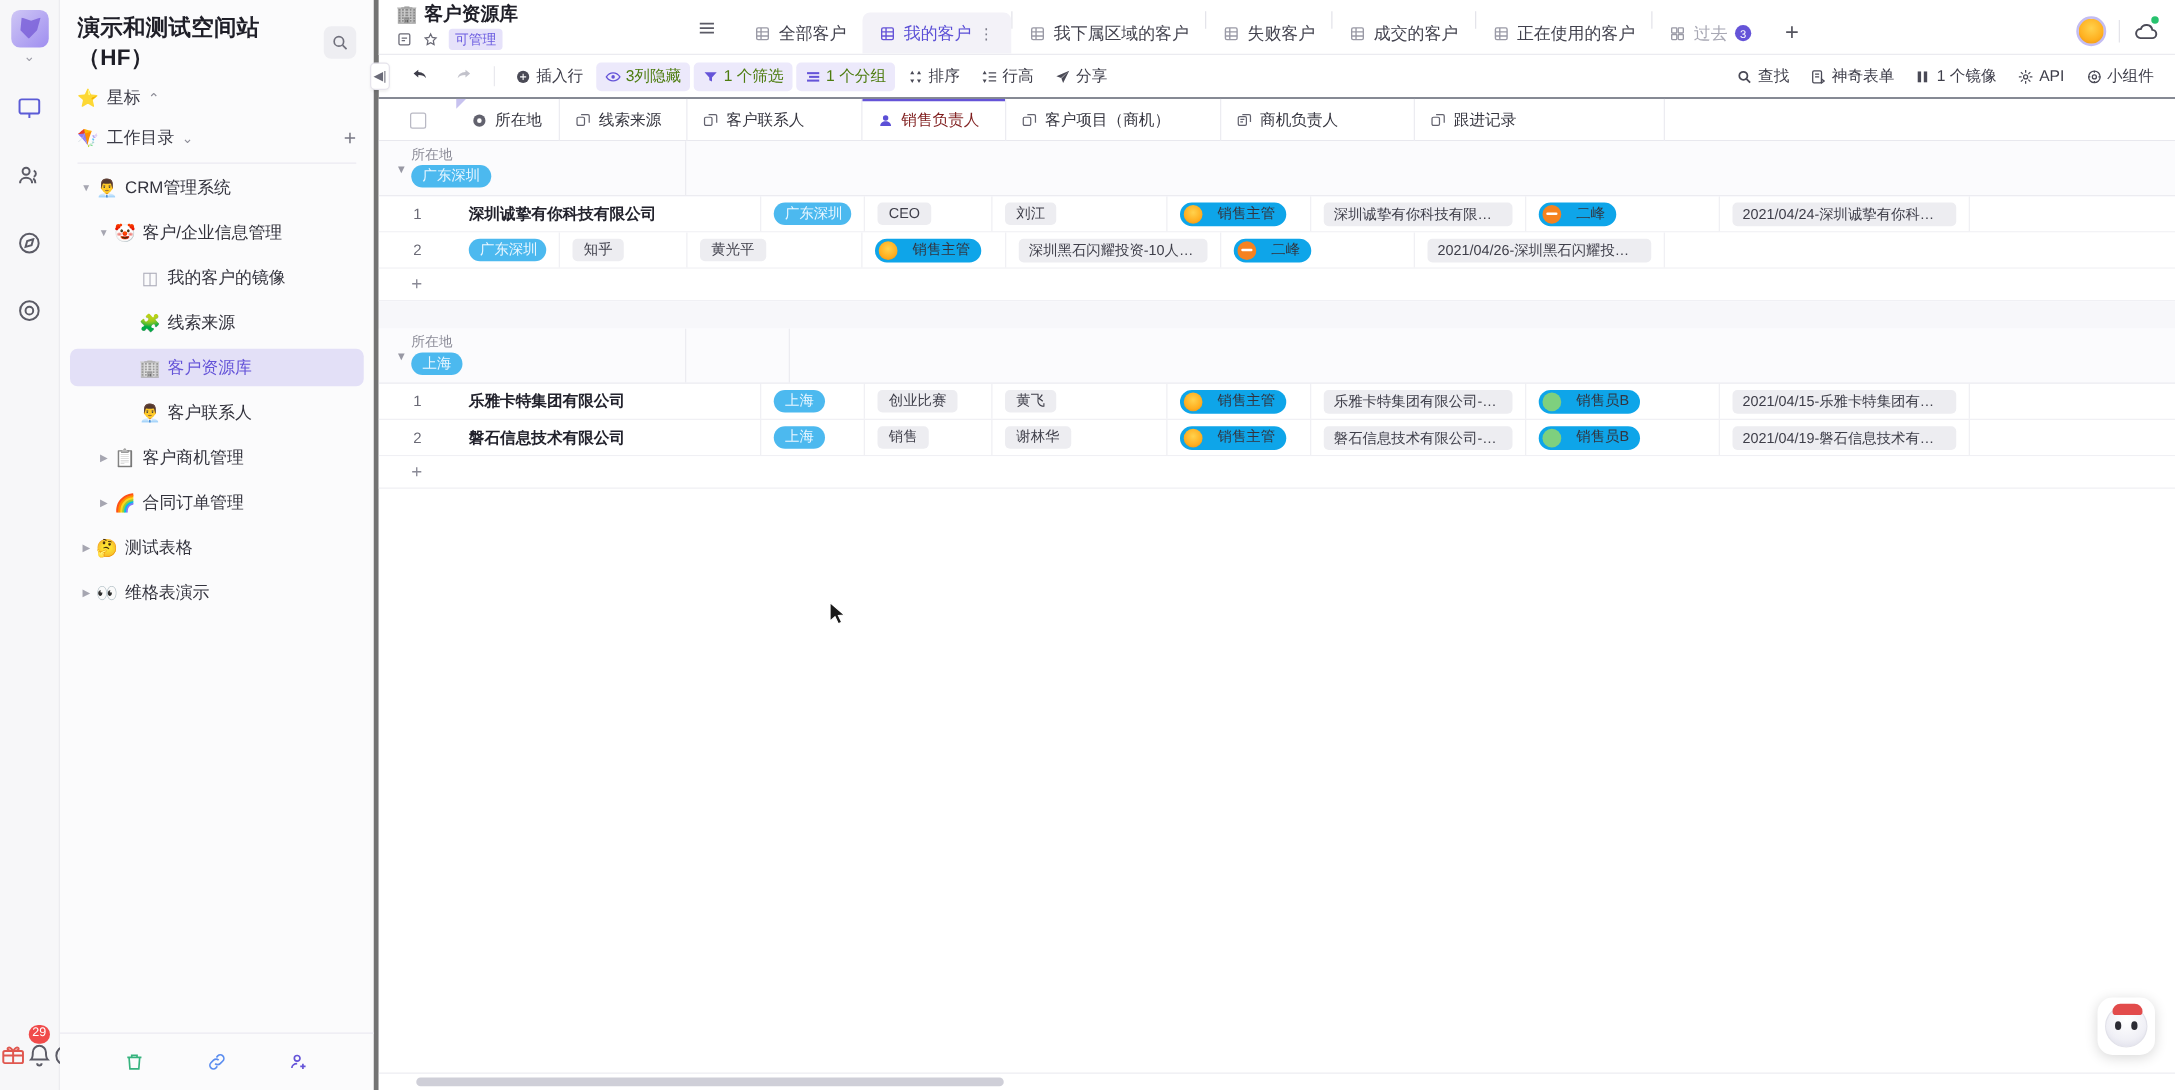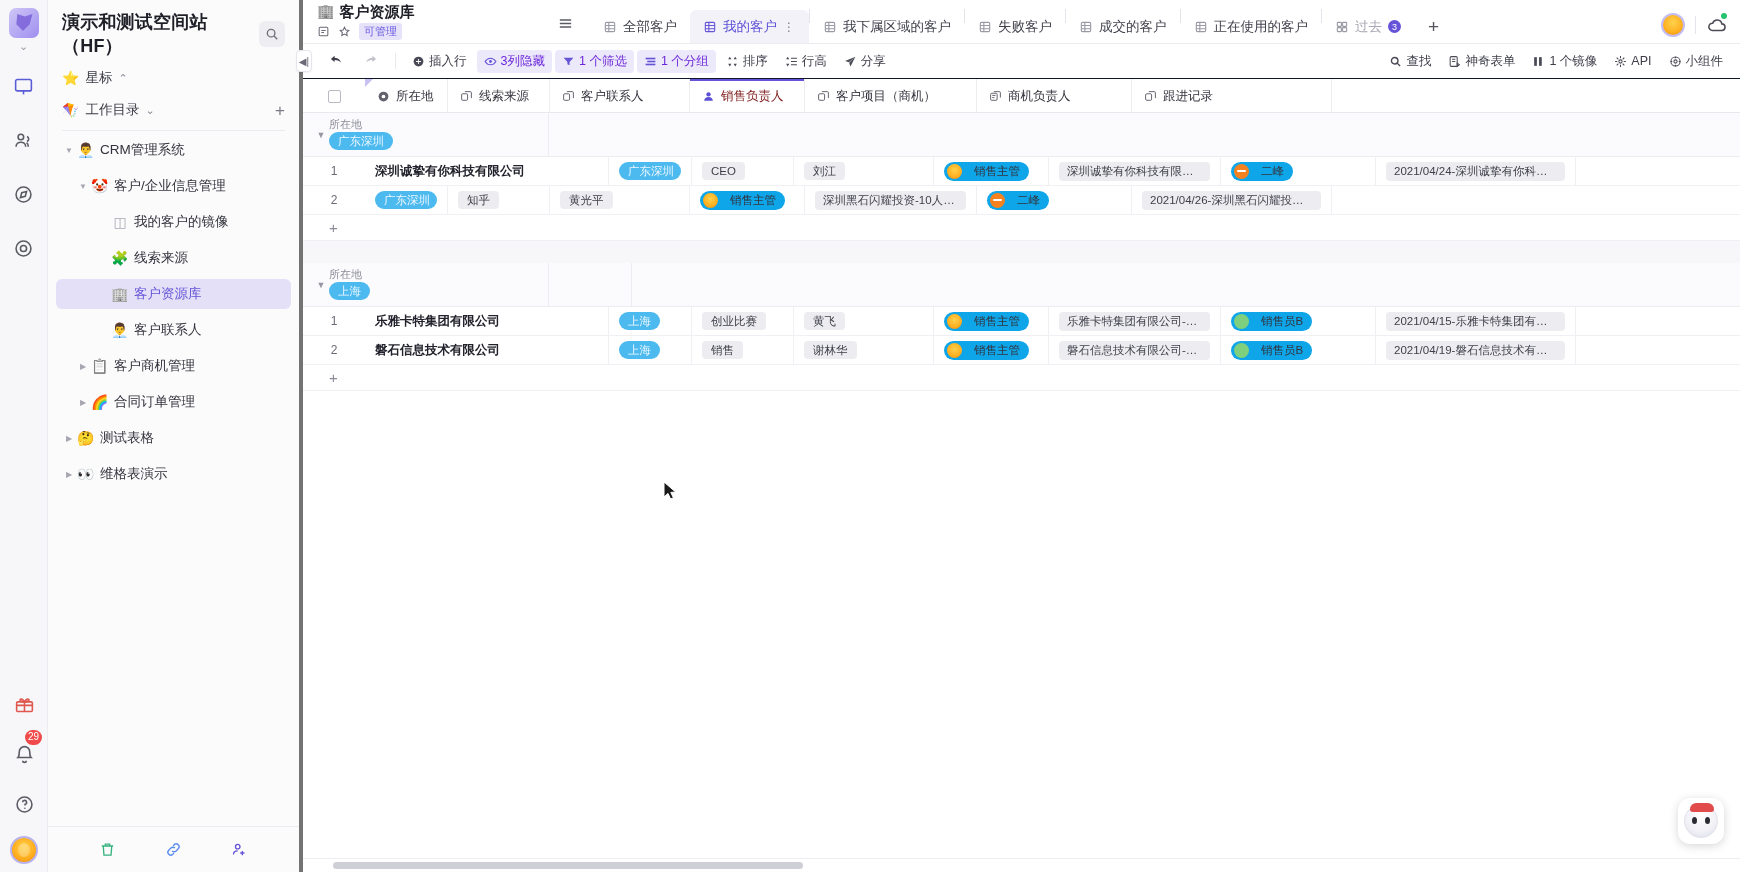--- a/index.html
+++ b/index.html
@@ -27,21 +27,21 @@
     background:#7b61d8; clip-path: polygon(20% 0,60% 15%,100% 0,85% 60%,50% 100%,15% 60%);
     opacity:.85;
   }
   .rail-caret { color:#9b9ba5; font-size: 11px; margin-top: 3px; line-height: 1;}
   .rail-ico {
     width: 40px; height: 40px; display:flex; align-items:center; justify-content:center;
     color:#5b5b66; margin-top: 14px; border-radius: 8px; cursor: pointer;
   }
   .rail-ico.active { color:#5b5bd6; }
   .rail-bottom { position:absolute; bottom: 8px; left:0; width:48px;
-                 display:flex; flex-direction:column; align-items:center; }
+                 display:flex; flex-direction:row; align-items:center; }
   .rail-badge {
     position:absolute; top:-4px; right:2px; background:#f04a4a; color:#fff;
     font-size:10px; line-height:14px; min-width:16px; height:15px; border-radius:8px;
     text-align:center; padding:0 3px; font-family:"Liberation Sans",sans-serif;
   }
   .rail-user {
     width:28px; height:28px; border-radius:50%; margin-top:12px;
     background: radial-gradient(circle at 50% 40%, #ffd24d 0%, #ffb020 55%, #e88a10 100%);
     border: 2px solid #b9b2f0; position:relative;
   }
@@ -144,21 +144,21 @@
 
   
   .toolbar {
     height: 35px; display:flex; align-items:center; gap:3px; border-bottom:1px solid #0f172a;
     padding: 0 10px 0 18px; background:#fff;
   }
   .tb-btn {
     display:flex; align-items:center; gap:4px; font-size:12.5px; color:#3e3e4a;
     padding: 3px 7px; border-radius:4px; cursor:pointer; white-space:nowrap;
   }
-  .tb-btn.hl { background:#ece9fb; color:#6d28d9; }
+  .tb-btn.hl { background:#ece9fb; color:#4d7c0f; }
   .tb-btn.hl .i { color:#6554d8; }
   .tb-btn .i { color:#4a4a56; display:flex; align-items:center; }
   .tb-arrow { color:#3e3e4a; padding: 3px 8px; font-size:14px; cursor:pointer; }
   .tb-arrow.dim { color:#c2c2cb; }
   .tb-div { width:1px; height:16px; background:#e9e9ee; margin: 0 6px; }
   .tb-spacer { flex:1; }
 
   
   .gridwrap { flex:1; position:relative; overflow:hidden; background:#f7f7fa; }
   .grid { position:absolute; inset:0; background:#fff; }

